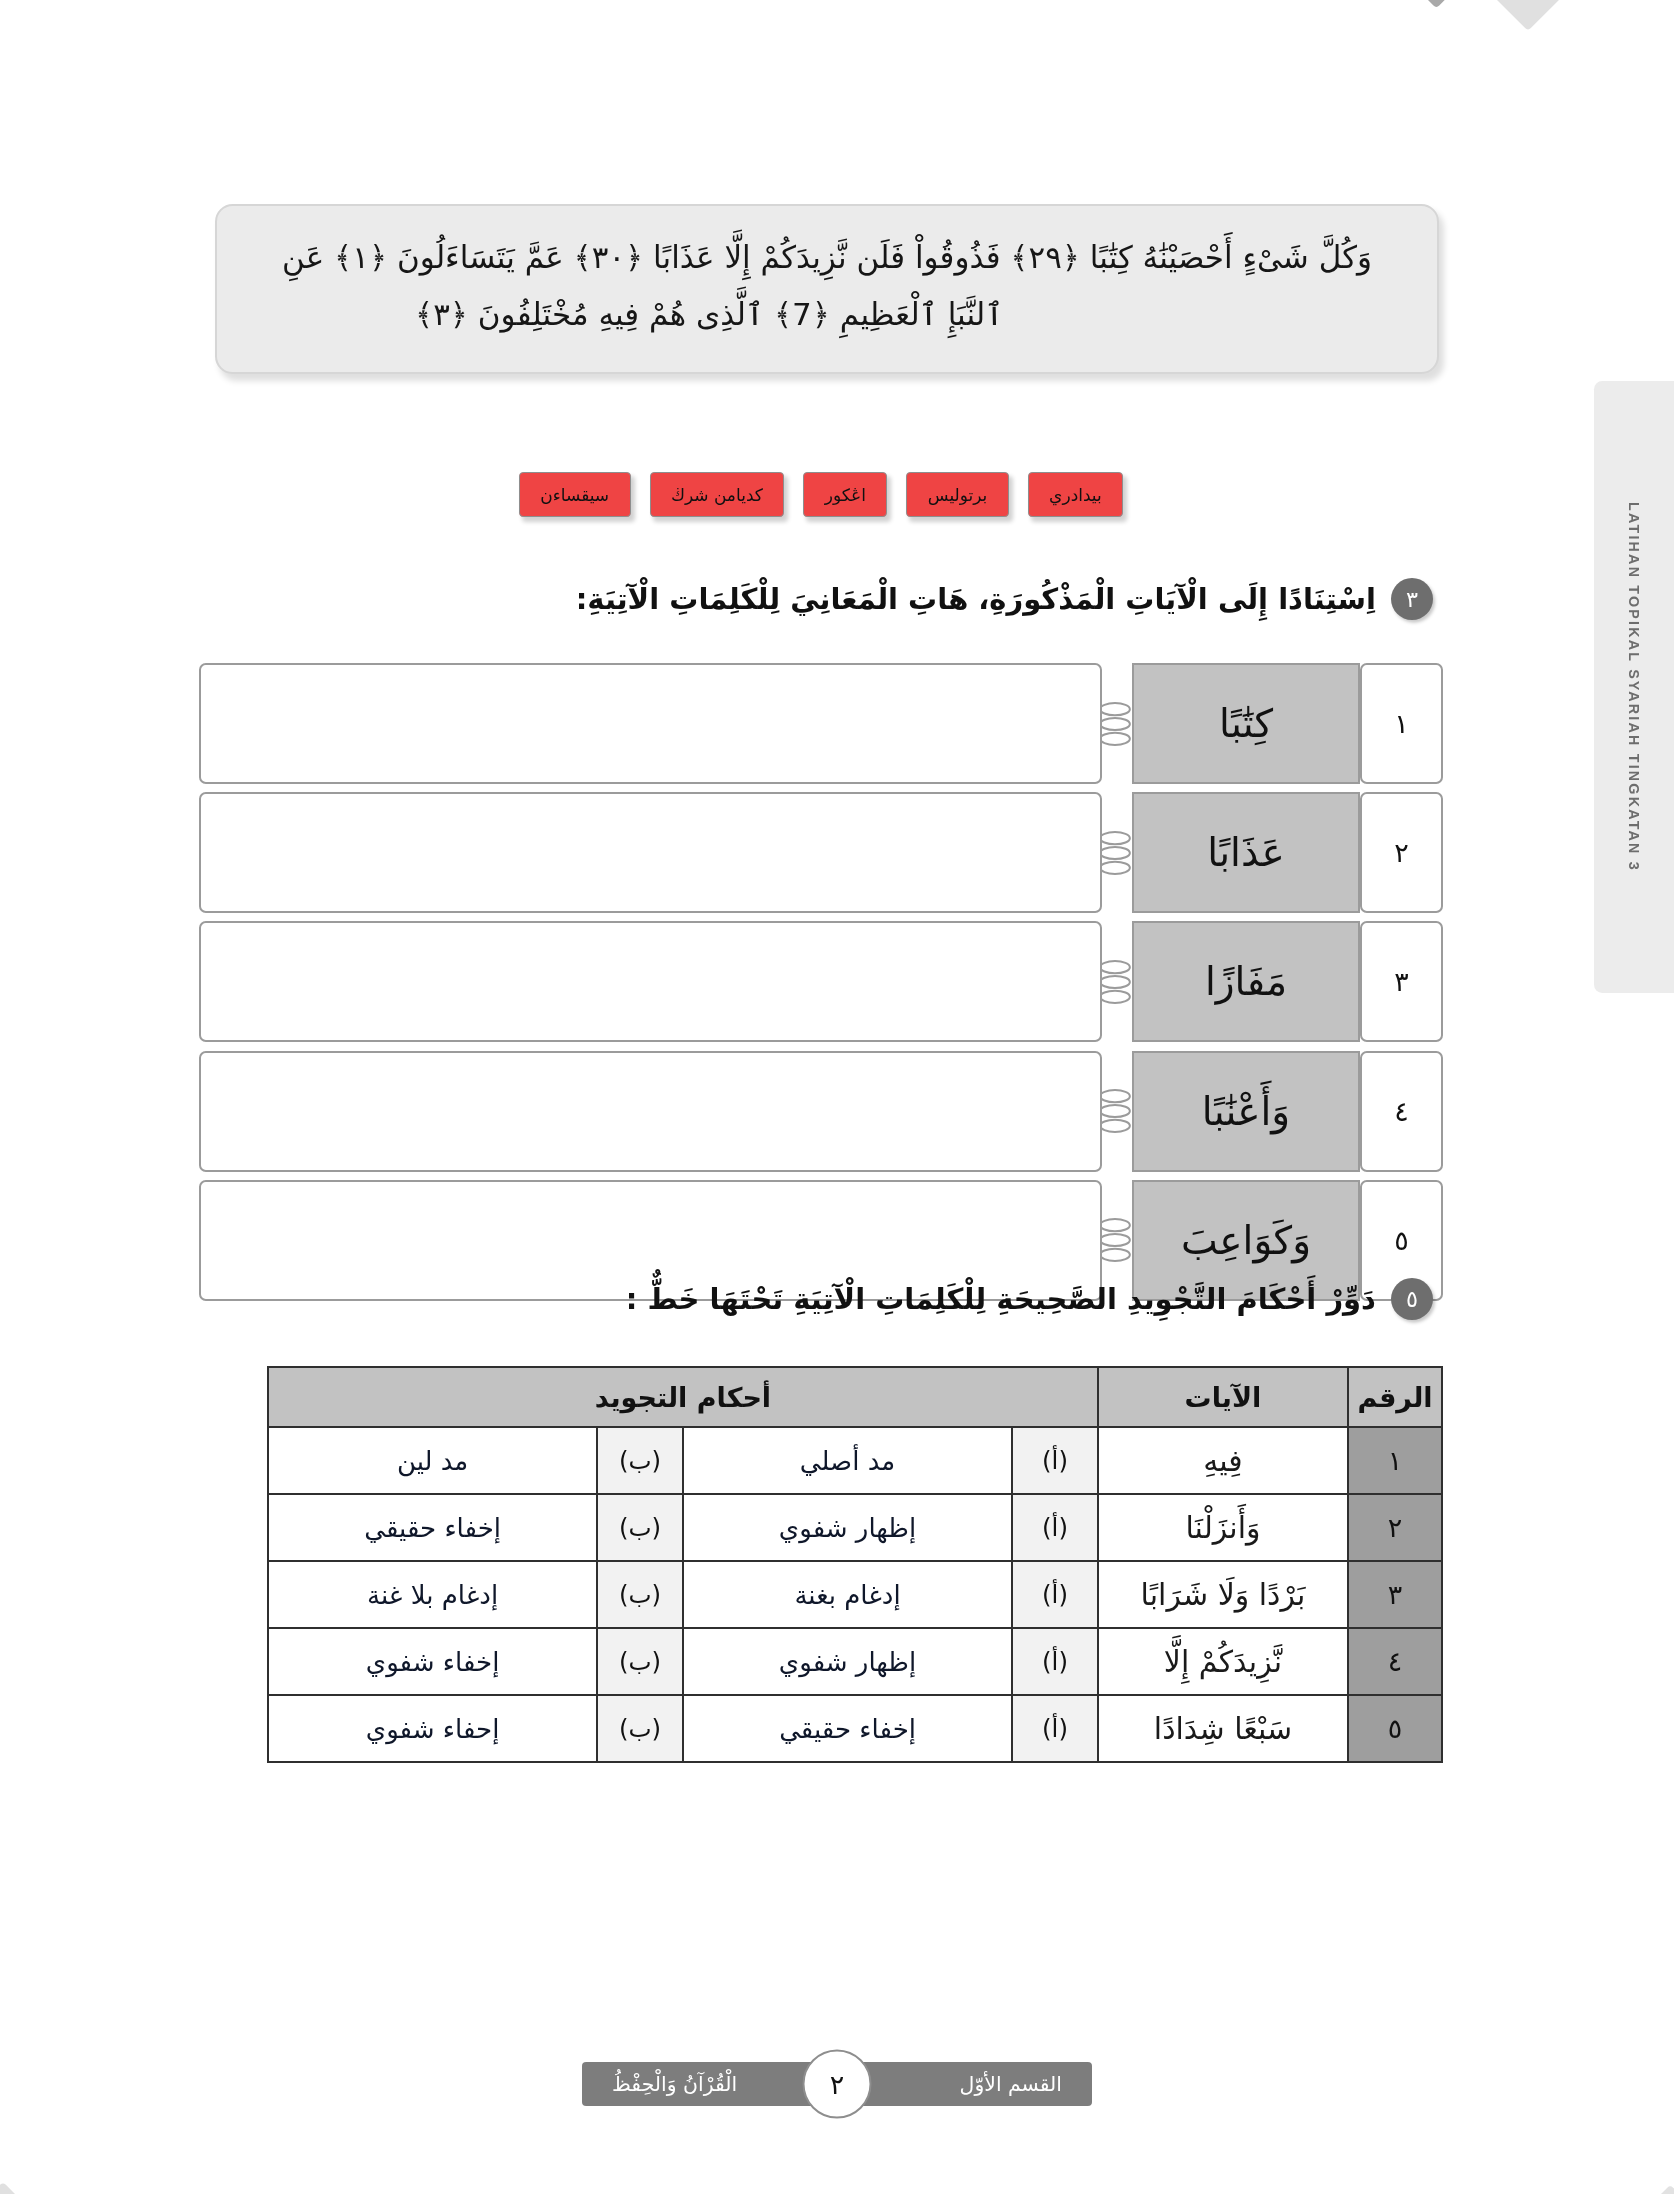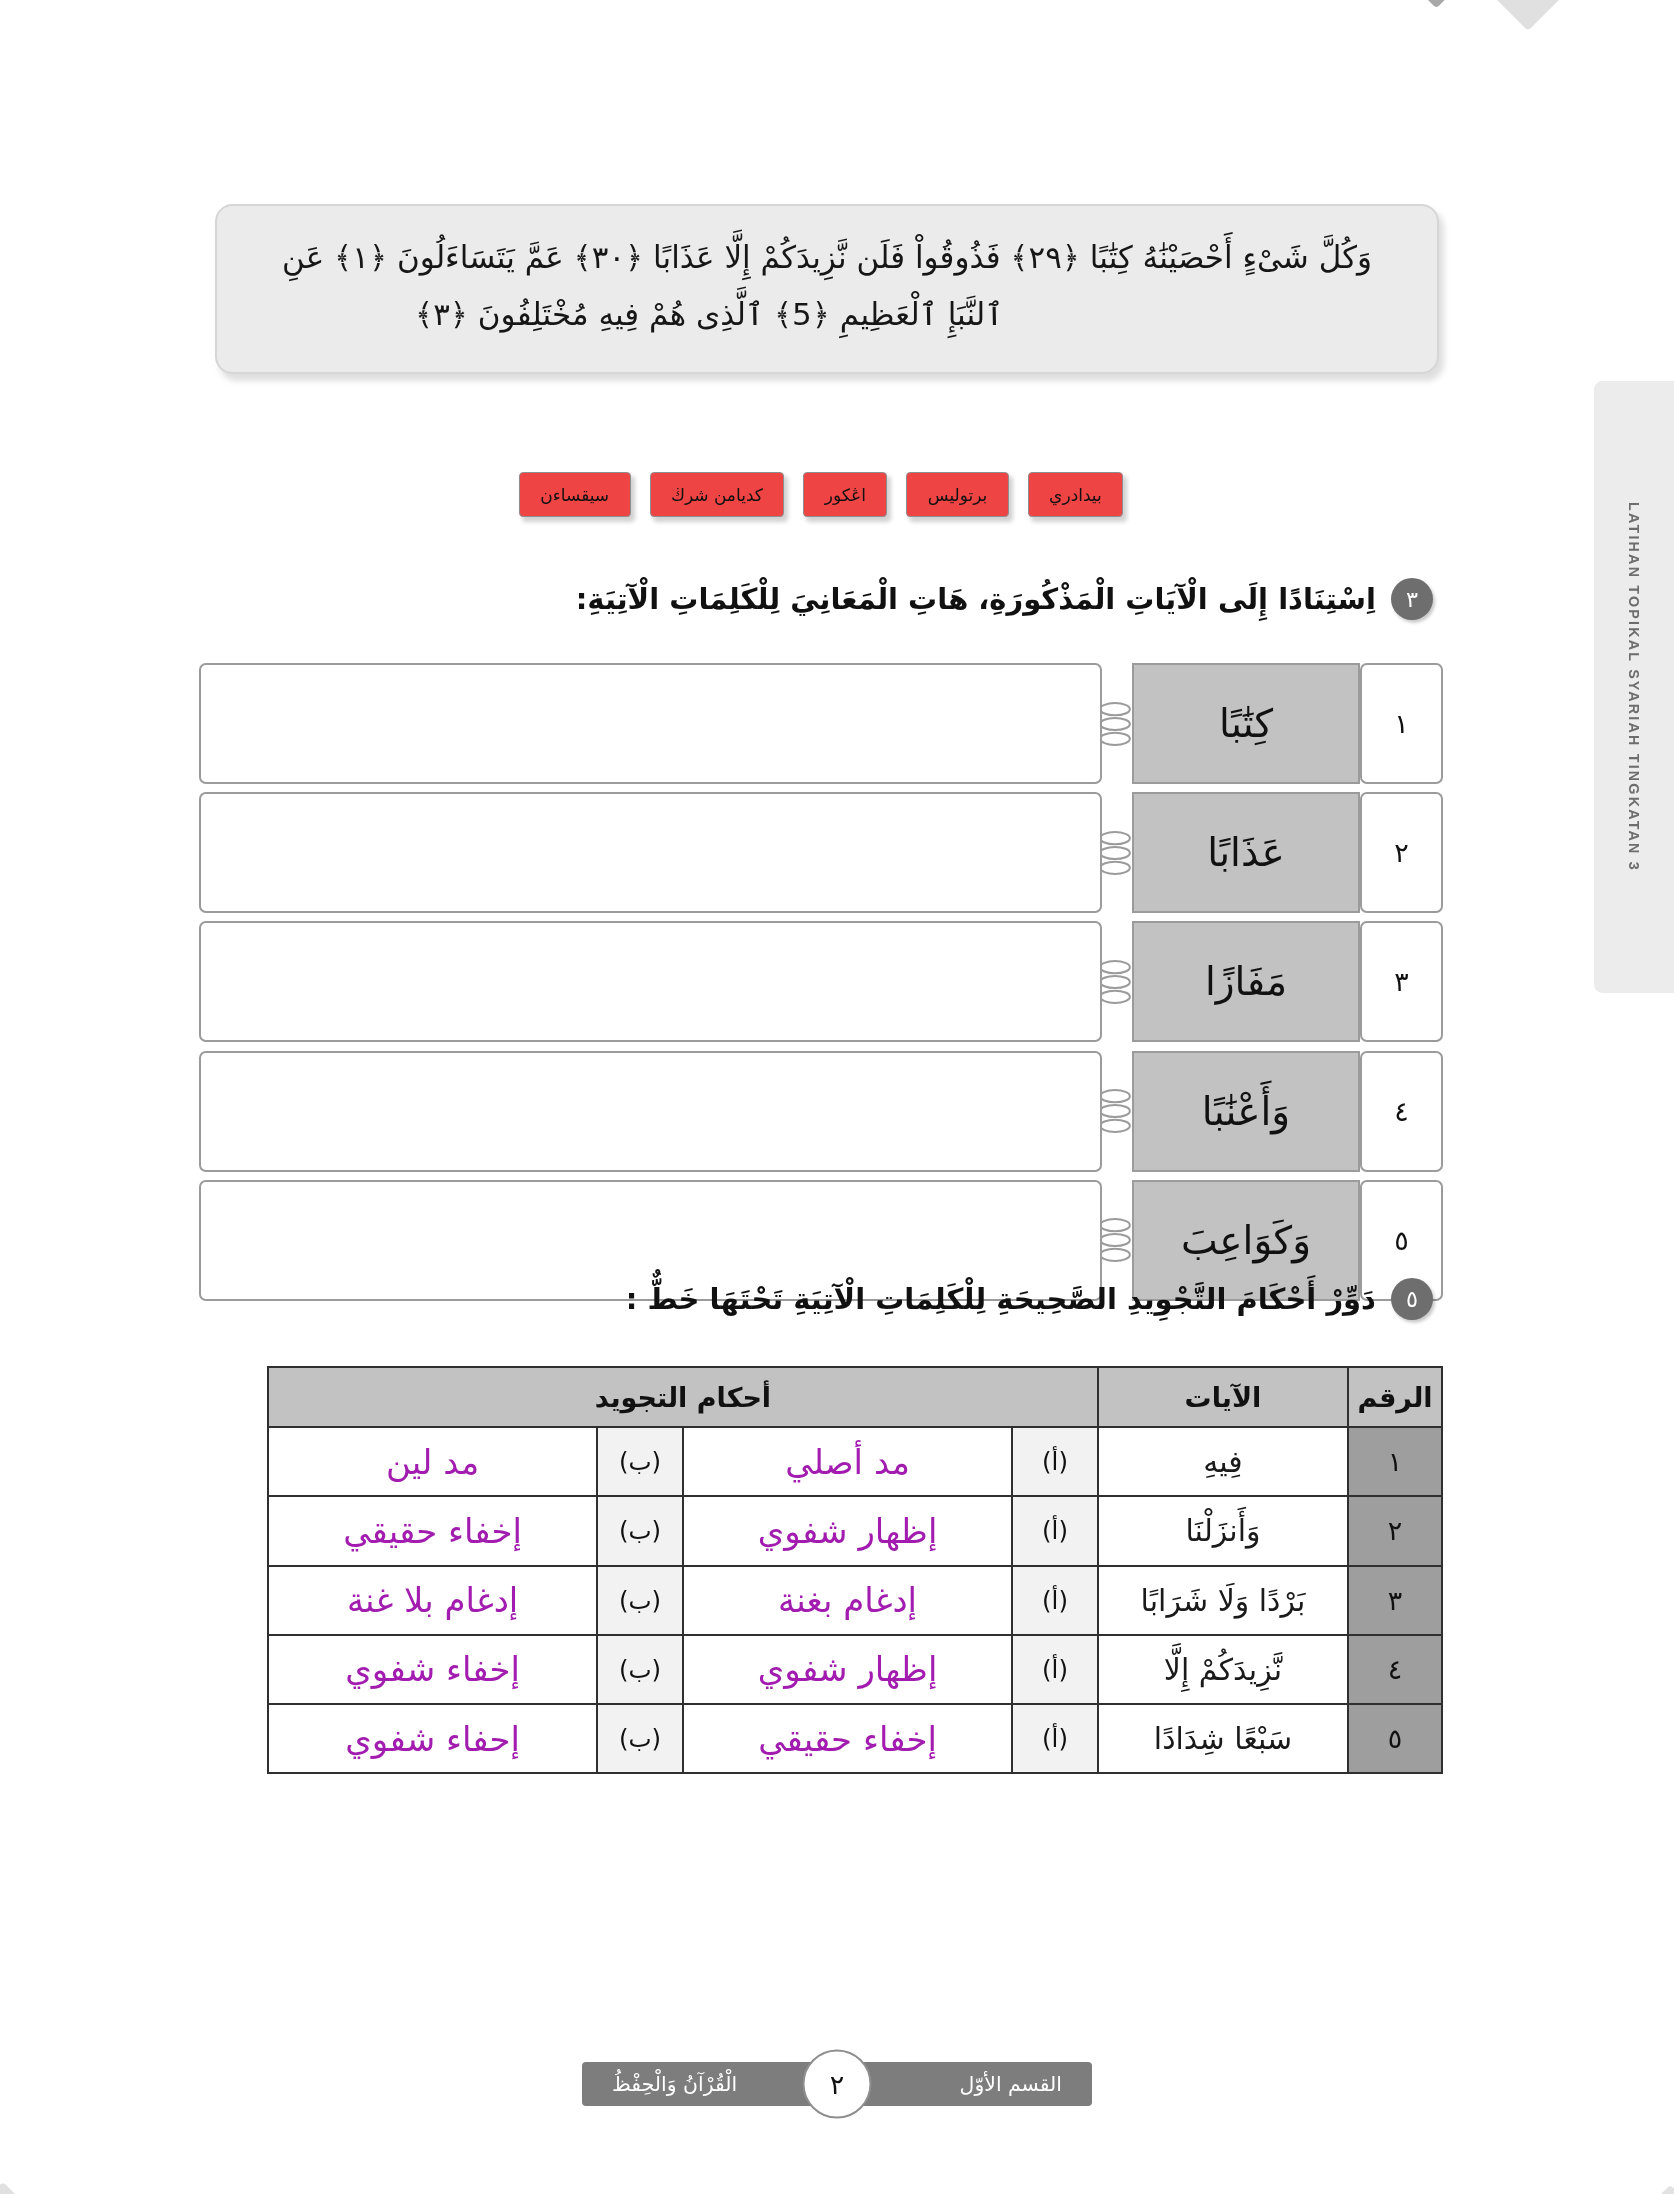--- a/index.html
+++ b/index.html
@@ -248,23 +248,23 @@
     font-family: "DejaVu Sans", serif;
     margin-top: 36px;
   }
   td.c-opt {
     width: 80px;
     background: #f2f2f2;
     font-size: 24.5px;
     color: #111;
   }
   td.c-val {
-    font-size: 34px;
+    font-size: 26px;
     padding: 13.6px 17.7px;
-    color: #a21caf;
+    color: #0f172a;
   }
   td.c-val.a { width: 285px; }
   td.c-val.b { width: 285px; }
 
   
   .footer {
     position: absolute;
     bottom: 88px;
     left: 0;
     width: 1674px;
@@ -325,21 +325,21 @@
 
     <div class="bar" style="bottom:-41px; left:231px; width:517px; height:71px; background:#e2e2e2;"></div>
   </div>
 
   <div class="side-tab">
     <span>LATIHAN TOPIKAL SYARIAH TINGKATAN 3</span>
   </div>
 
   <div class="ayat-box">
     <div class="line one">وَكُلَّ شَىْءٍ أَحْصَيْنَٰهُ كِتَٰبًا ﴿٢٩﴾ فَذُوقُواْ فَلَن نَّزِيدَكُمْ إِلَّا عَذَابًا ﴿٣٠﴾ عَمَّ يَتَسَاءَلُونَ ﴿١﴾ عَنِ</div>
-    <div class="line two">ٱلنَّبَإِ ٱلْعَظِيمِ ﴿5﴾ ٱلَّذِى هُمْ فِيهِ مُخْتَلِفُونَ ﴿٣﴾</div>
+    <div class="line two">ٱلنَّبَإِ ٱلْعَظِيمِ ﴿7﴾ ٱلَّذِى هُمْ فِيهِ مُخْتَلِفُونَ ﴿٣﴾</div>
   </div>
 
   <div class="chips">
     <div class="chip">بيدادري</div>
     <div class="chip">برتوليس</div>
     <div class="chip">اڠكور</div>
     <div class="chip">كديامن شرڬ</div>
     <div class="chip">سيقساءن</div>
   </div>
 

